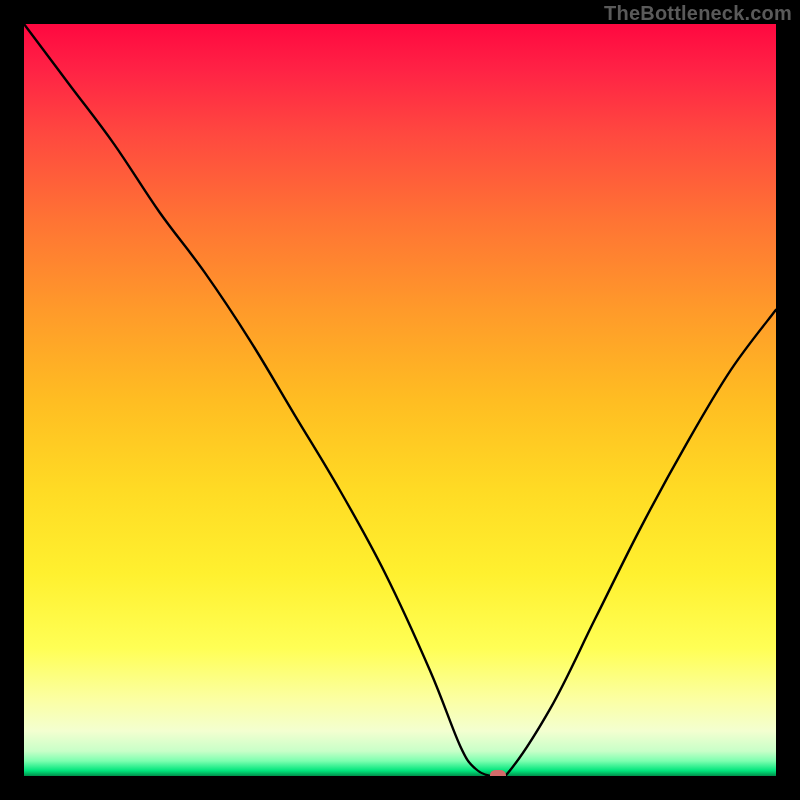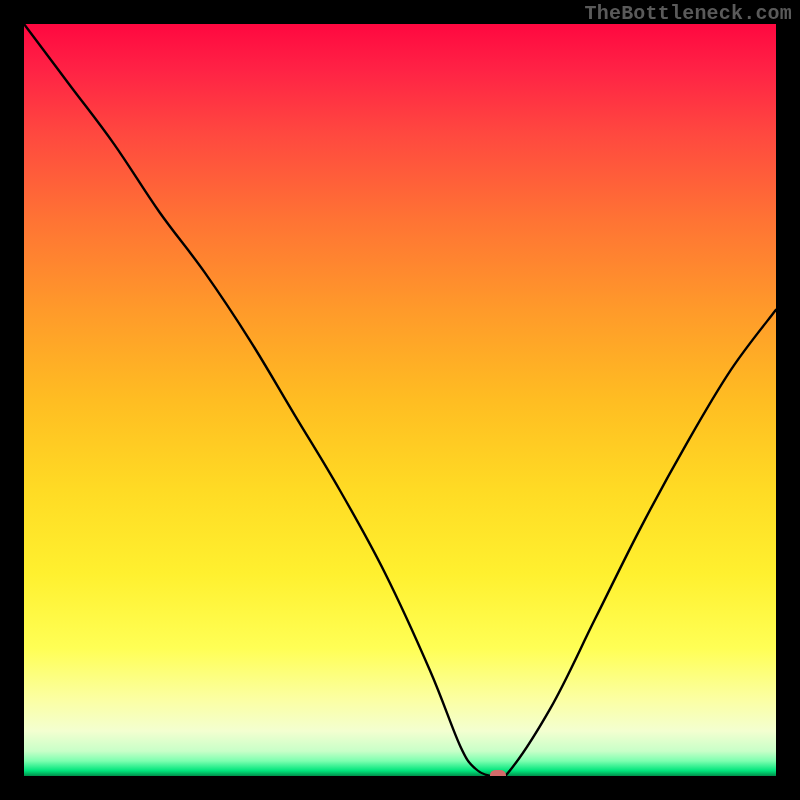--- a/index.html
+++ b/index.html
@@ -7,21 +7,21 @@
   .frame {
     position: relative;
     width: 800px;
     height: 800px;
     background: #000;
   }
   .watermark {
     position: absolute;
     top: 2px;
     right: 8px;
-    font-family: Liberation Mono, monospace;
+    font-family: Liberation Sans, sans-serif;
     font-size: 20px;
     font-weight: bold;
     color: #5a5a5a;
     letter-spacing: 0.2px;
     z-index: 10;
   }
   .plot-area {
     position: absolute;
     left: 24px;
     top: 24px;

